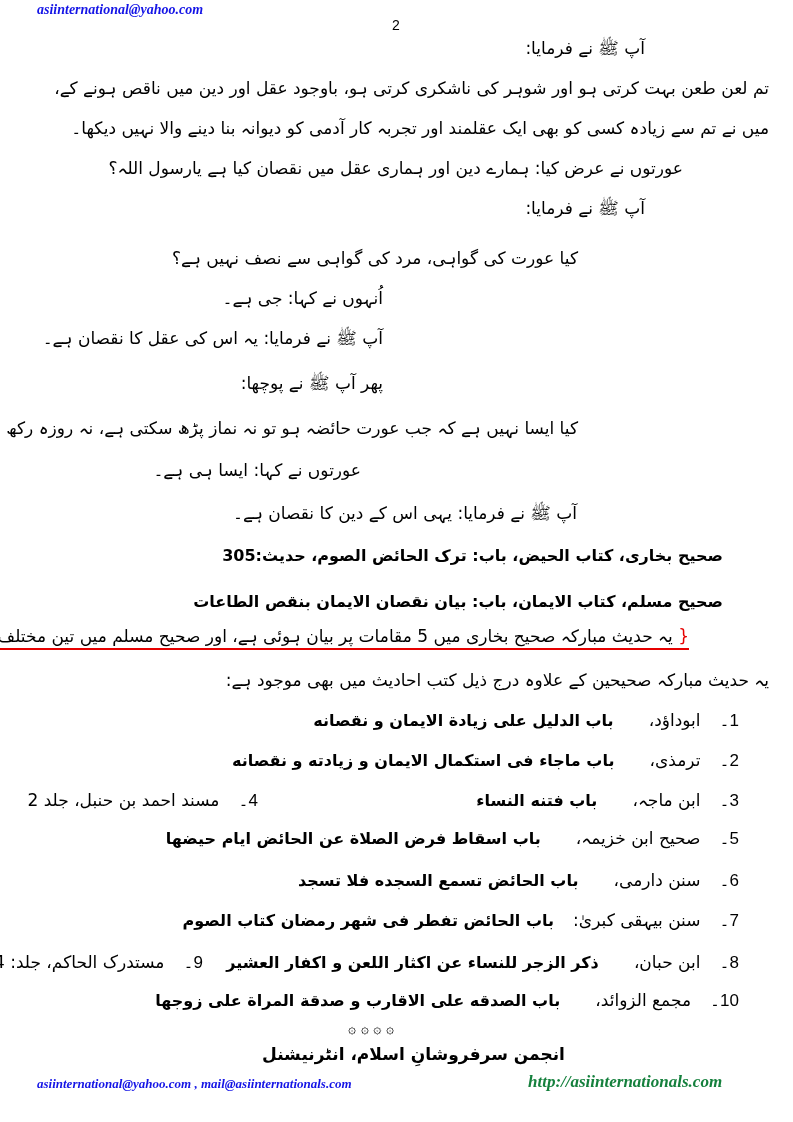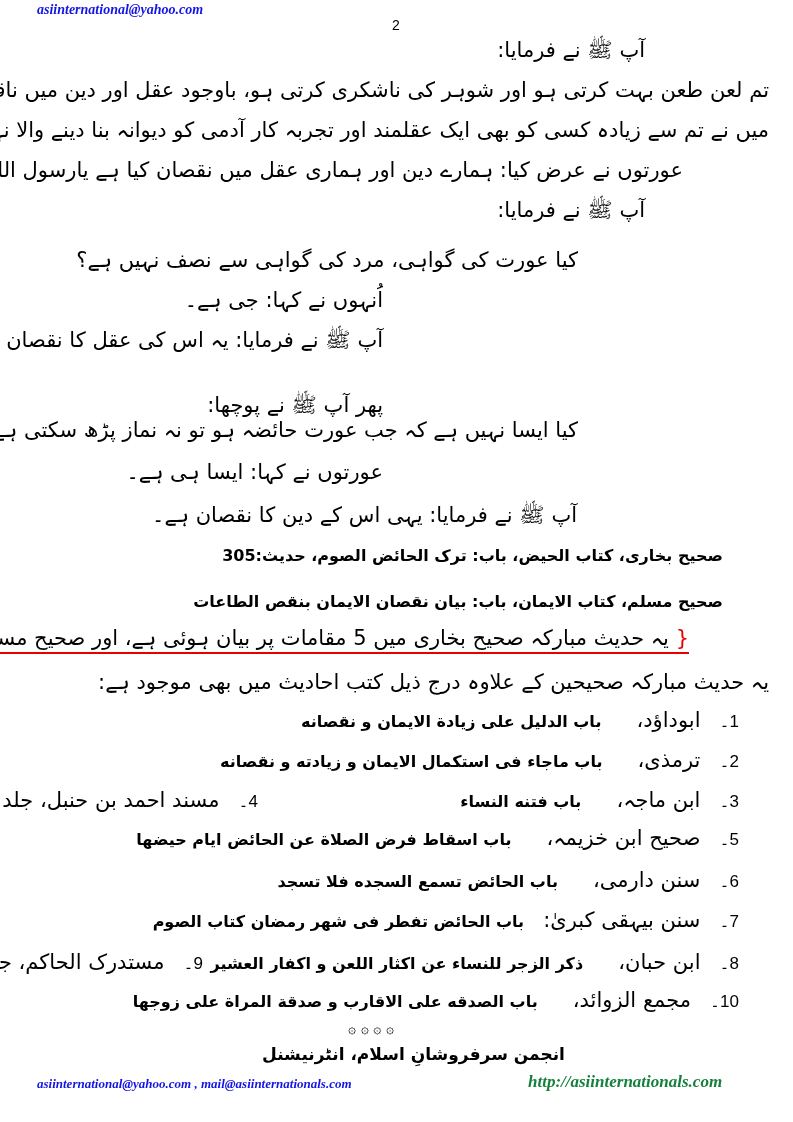--- a/index.html
+++ b/index.html
@@ -1,20 +1,20 @@
 <!DOCTYPE html>
 <html><head>
 <meta charset="utf-8">
 <style>
   html, body { margin: 0; padding: 0; background: #ffffff; }
   body { width: 793px; height: 1122px; position: relative; overflow: hidden;
          font-family: "DejaVu Sans", sans-serif; color: #000; }
   .abs { position: absolute; white-space: nowrap; }
   .rtl { direction: rtl; unicode-bidi: embed; }
-  .urdu { font-family: "DejaVu Sans", sans-serif; font-size: 21px; line-height: 1; }
+  .urdu { font-family: "DejaVu Sans", sans-serif; font-size: 17px; line-height: 1; }
   .arabic-bold { font-family: "DejaVu Sans", sans-serif; font-size: 16px; font-weight: bold; line-height: 1; }
   .email-top { left: 37px; top: 2px; font-family: "Liberation Serif", serif; font-style: italic; font-weight: bold; font-size: 14px; color: #1414e6; }
   .page-num { left: 392px; top: 17px; font-family: "Liberation Sans", sans-serif; font-size: 14px; }
   .red { color: #e60000; }
   .brace-line { border-bottom: 2px solid #e60000; padding-bottom: 3px; }
   .stars { left: 348px; font-size: 14px; letter-spacing: 2px; }
   .org { left: 262px; top: 1044px; font-family: "DejaVu Sans", sans-serif; font-weight: bold; font-size: 17px; }
   .foot-email { left: 37px; top: 1076px; font-family: "Liberation Serif", serif; font-style: italic; font-weight: bold; font-size: 13px; color: #1414e6; }
   .foot-url { left: 528px; top: 1072px; font-family: "Liberation Serif", serif; font-style: italic; font-weight: bold; font-size: 17px; color: #15803d; }
   .num { font-family: "Liberation Sans", sans-serif; font-size: 17px; }
@@ -28,23 +28,23 @@
 <div class="abs page-num">2</div>
 
 <div class="abs rtl urdu" style="right:148px; top:40px;">آپ ﷺ نے فرمایا:</div>
 <div class="abs rtl urdu" style="right:24px; top:80px;">تم لعن طعن بہت کرتی ہو اور شوہر کی ناشکری کرتی ہو،   باوجود عقل اور دین میں ناقص ہونے کے،</div>
 <div class="abs rtl urdu" style="right:24px; top:120px;">میں نے تم سے زیادہ کسی کو بھی ایک عقلمند اور تجربہ کار آدمی کو دیوانہ بنا دینے والا نہیں دیکھا۔</div>
 <div class="abs rtl urdu" style="right:110px; top:160px;">عورتوں نے عرض کیا:   ہمارے دین اور ہماری عقل میں نقصان کیا ہے یارسول اللہ؟</div>
 <div class="abs rtl urdu" style="right:148px; top:200px;">آپ ﷺ نے فرمایا:</div>
 <div class="abs rtl urdu" style="right:215px; top:250px;">کیا عورت کی گواہی، مرد کی گواہی سے نصف نہیں ہے؟</div>
 <div class="abs rtl urdu" style="right:410px; top:290px;">اُنہوں نے کہا:  جی ہے۔</div>
 <div class="abs rtl urdu" style="right:410px; top:330px;">آپ ﷺ نے فرمایا:          یہ اس کی عقل کا نقصان ہے۔</div>
-<div class="abs rtl urdu" style="right:410px; top:375px;margin-top:20px;">پھر آپ ﷺ نے پوچھا:</div>
+<div class="abs rtl urdu" style="right:410px; top:375px;">پھر آپ ﷺ نے پوچھا:</div>
 <div class="abs rtl urdu" style="right:215px; top:420px;">کیا ایسا نہیں ہے کہ جب عورت حائضہ ہو تو نہ نماز پڑھ سکتی ہے،  نہ روزہ رکھ سکتی ہے؟</div>
-<div class="abs rtl urdu" style="right:410px; top:462px;margin-left:28px;">عورتوں نے کہا:  ایسا ہی ہے۔</div>
+<div class="abs rtl urdu" style="right:432px; top:462px;margin-left:28px;">عورتوں نے کہا:  ایسا ہی ہے۔</div>
 <div class="abs rtl urdu" style="right:216px; top:505px;">آپ ﷺ نے فرمایا:          یہی اس کے دین کا نقصان ہے۔</div>
 
 <div class="abs rtl arabic-bold" style="right:70px; top:548px;">صحیح بخاری،  کتاب الحیض، باب: ترک الحائض الصوم، حدیث:305</div>
 <div class="abs rtl arabic-bold" style="right:70px; top:586px;margin-top:8px;">صحیح مسلم،  کتاب الایمان، باب: بیان نقصان الایمان بنقص الطاعات</div>
 
 <div class="abs rtl urdu brace-line" style="right:104px; top:628px;">
   <span class="red">{</span>
   <span>یہ حدیث مبارکہ صحیح بخاری میں 5 مقامات پر بیان ہوئی ہے، اور صحیح مسلم میں تین مختلف اسناد سے بیان ہوئی ہے۔</span>
   
 </div>

